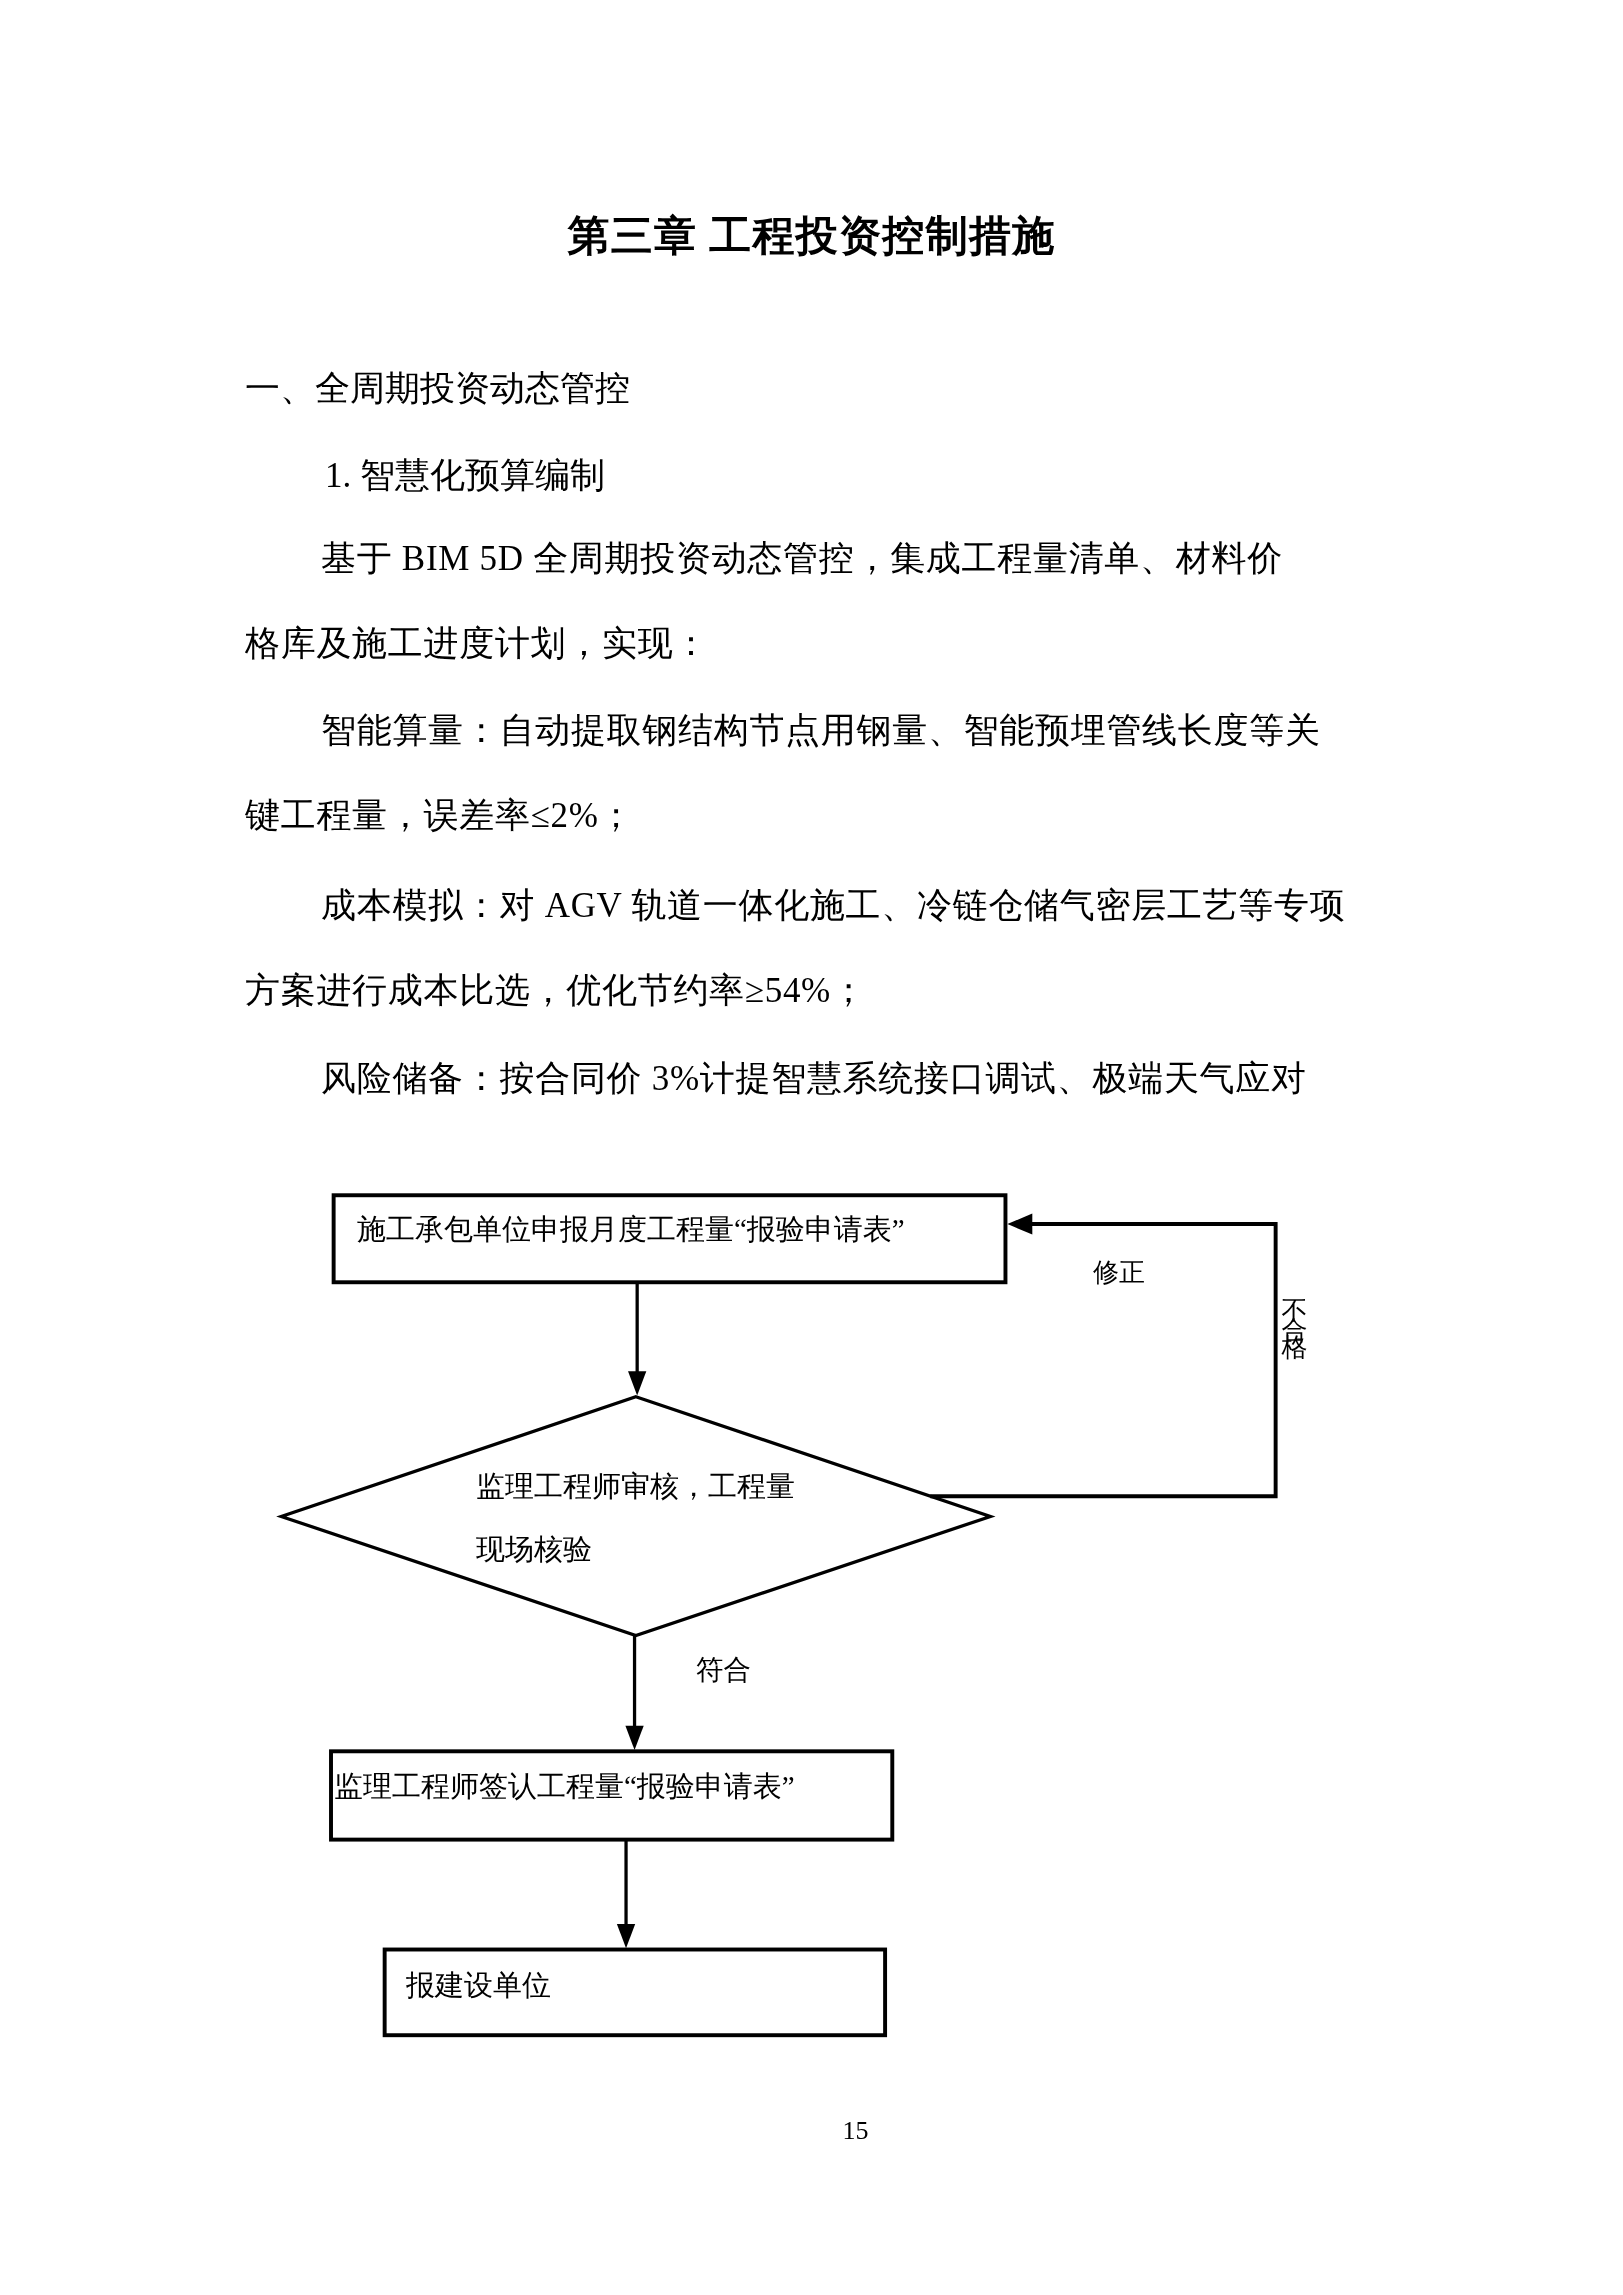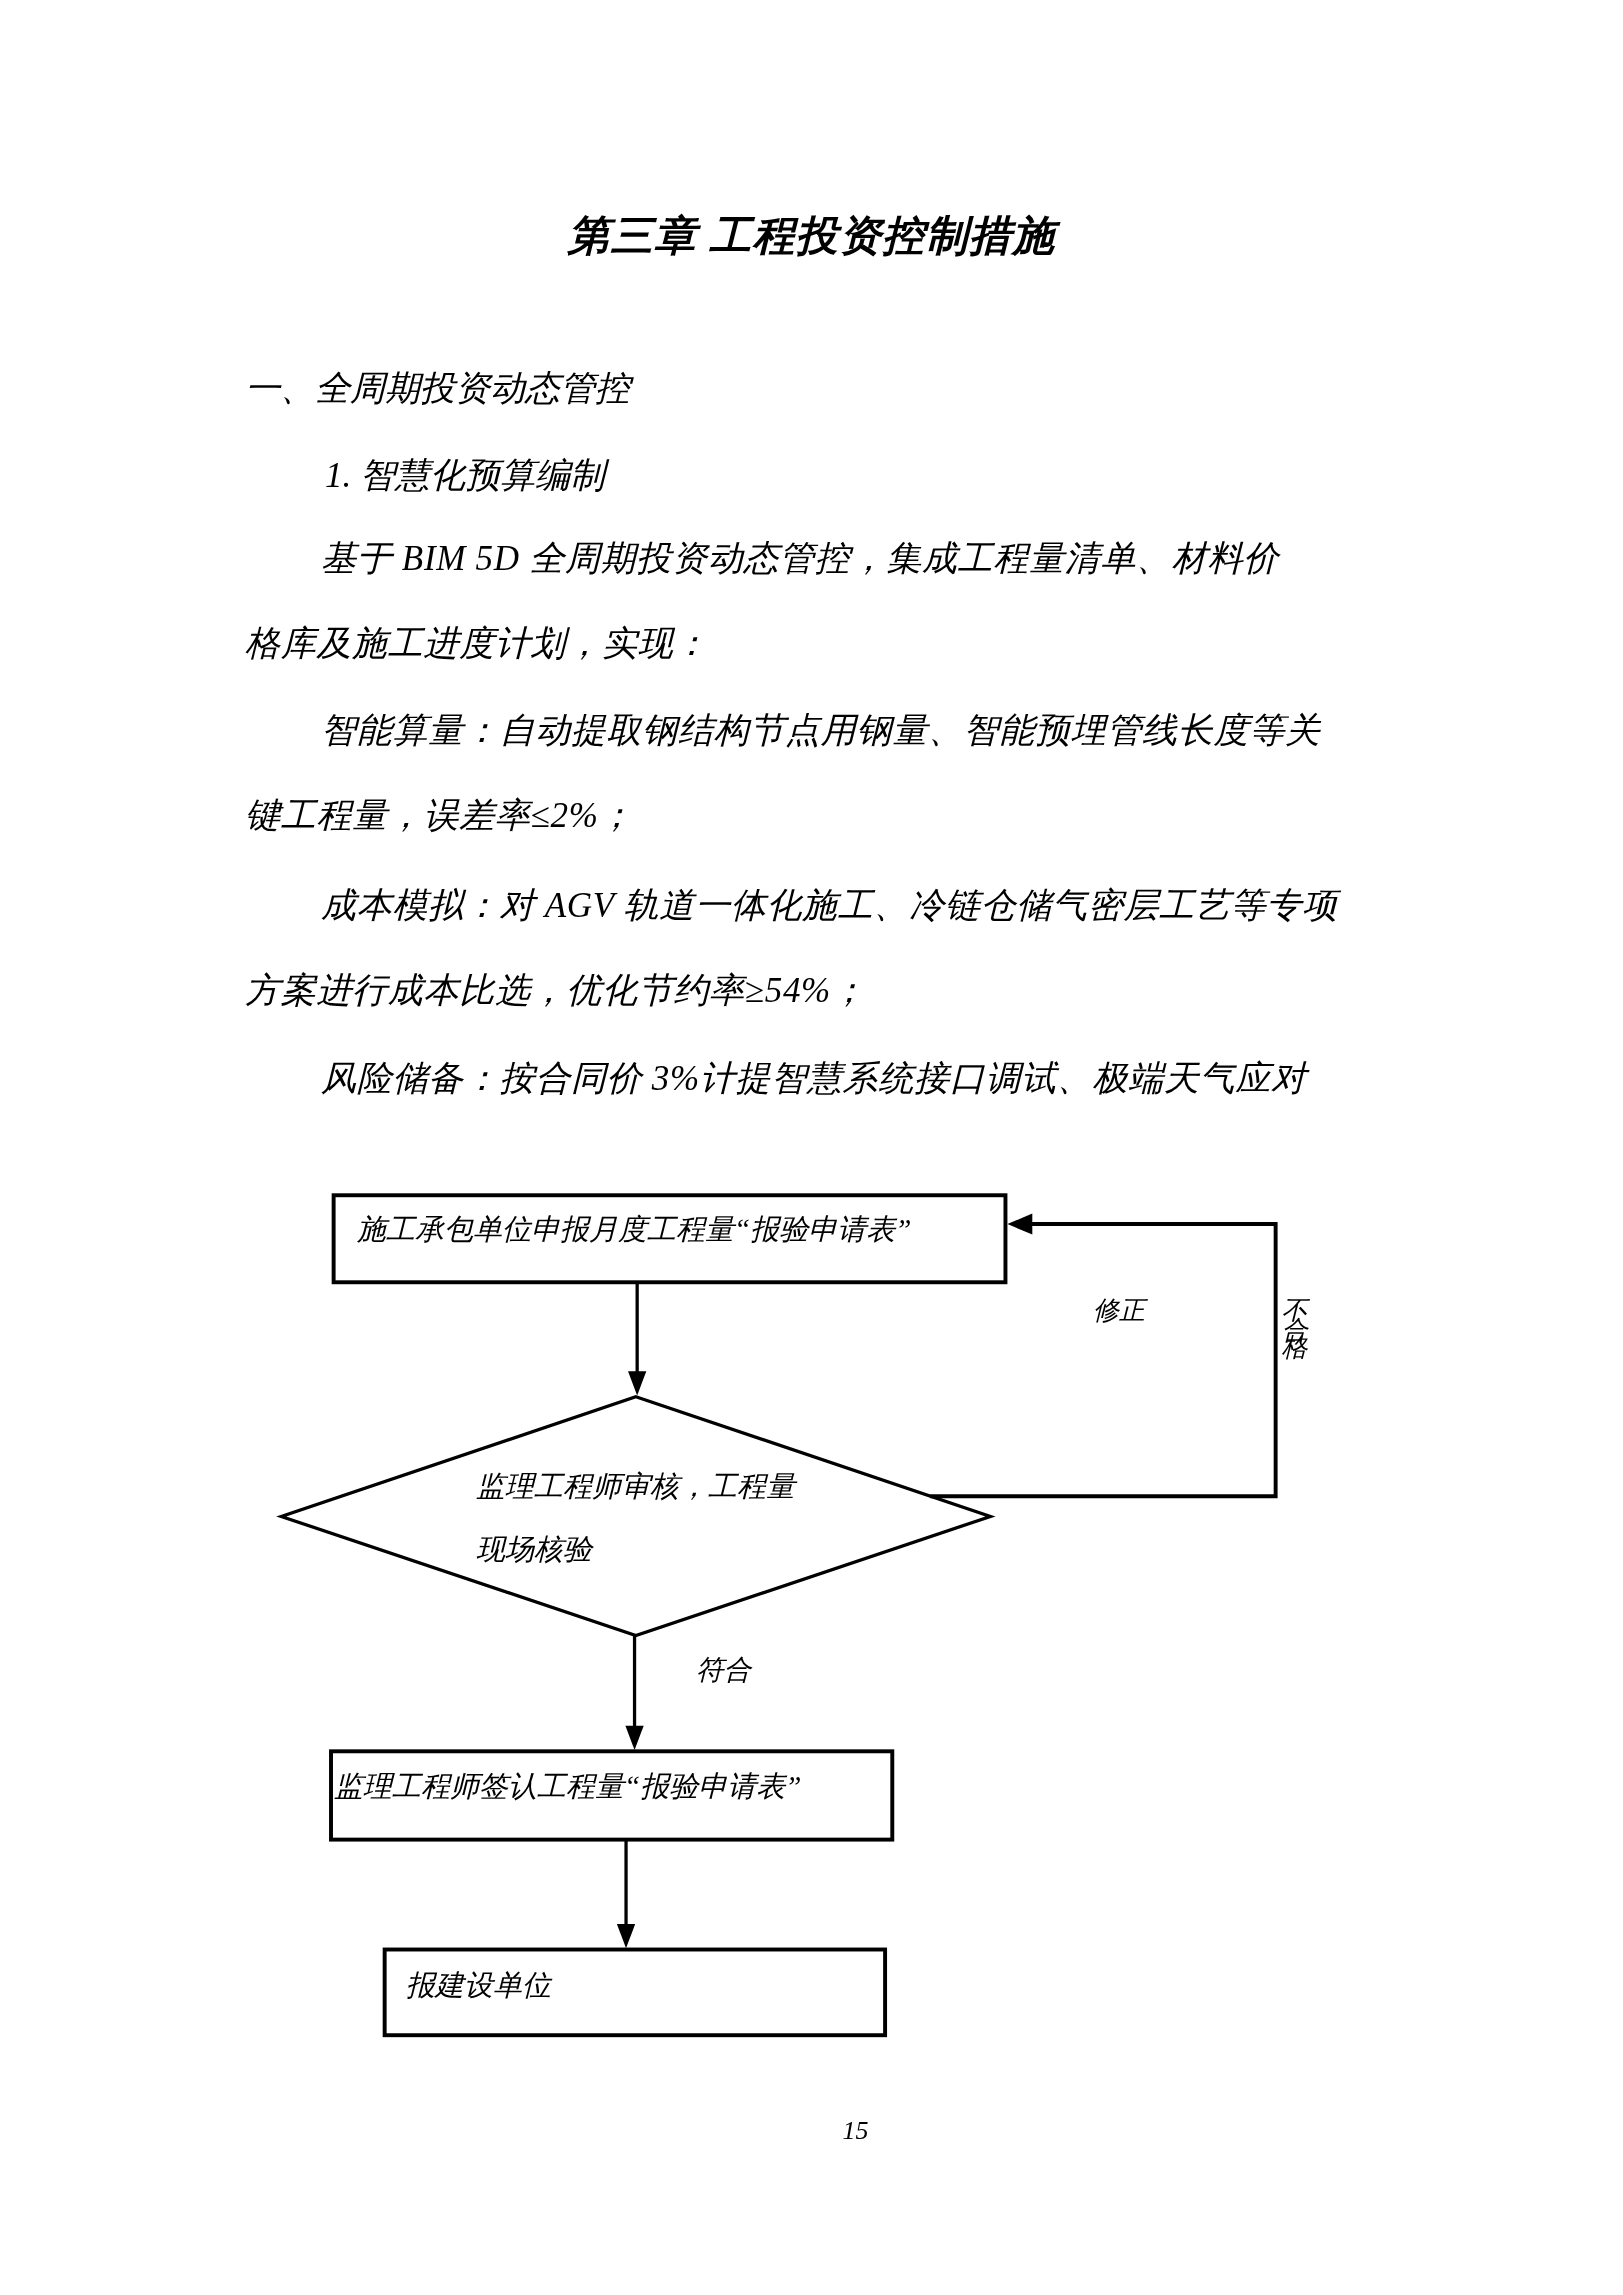--- a/index.html
+++ b/index.html
@@ -4,39 +4,39 @@
 <style>
   html,body{margin:0;padding:0;background:#888;}
   .page{
     position:relative;
     width:1623px;height:2295px;
     background:#ffffff;
     font-family:"Liberation Serif","DejaVu Serif",serif;
     color:#000;
     overflow:hidden;
   }
-  .abs{position:absolute;white-space:nowrap;font-style:italic;}
+  .abs{position:absolute;white-space:nowrap;}
   .doc-title{
     left:0;top:208px;width:1623px;
     text-align:center;
     font-size:42px;font-weight:bold;
     letter-spacing:1.3px;
   }
   .h1{left:245px;top:365px;font-size:35px;}
   .h2{left:325px;top:452px;font-size:35px;}
   .bodyline{font-size:35px;letter-spacing:0.7px;}
   .at-margin{left:245px;}
   .at-indent{left:321px;}
   .fc-label{font-size:29px;}
   .fc-small{font-size:26px;}
   .fc-box1-label{left:357px;top:1210px;}
   .fc-diamond-label{left:476px;top:1455px;line-height:63px;white-space:nowrap;}
   .fc-box2-label{left:334px;top:1767px;}
   .fc-box3-label{left:406px;top:1966px;}
-  .lbl-revise{left:1093px;top:1293px;}
+  .lbl-revise{left:1093px;top:1255px;}
   .lbl-fail{
     left:1277px;top:1279px;
     writing-mode:vertical-rl;
     letter-spacing:17px;
     font-size:26px;
   }
   .lbl-pass{left:696px;top:1652px;font-size:27.5px;}
   .page-number{
     left:0;top:2116px;width:1623px;
     text-align:center;font-size:26px;padding-left:44px;

